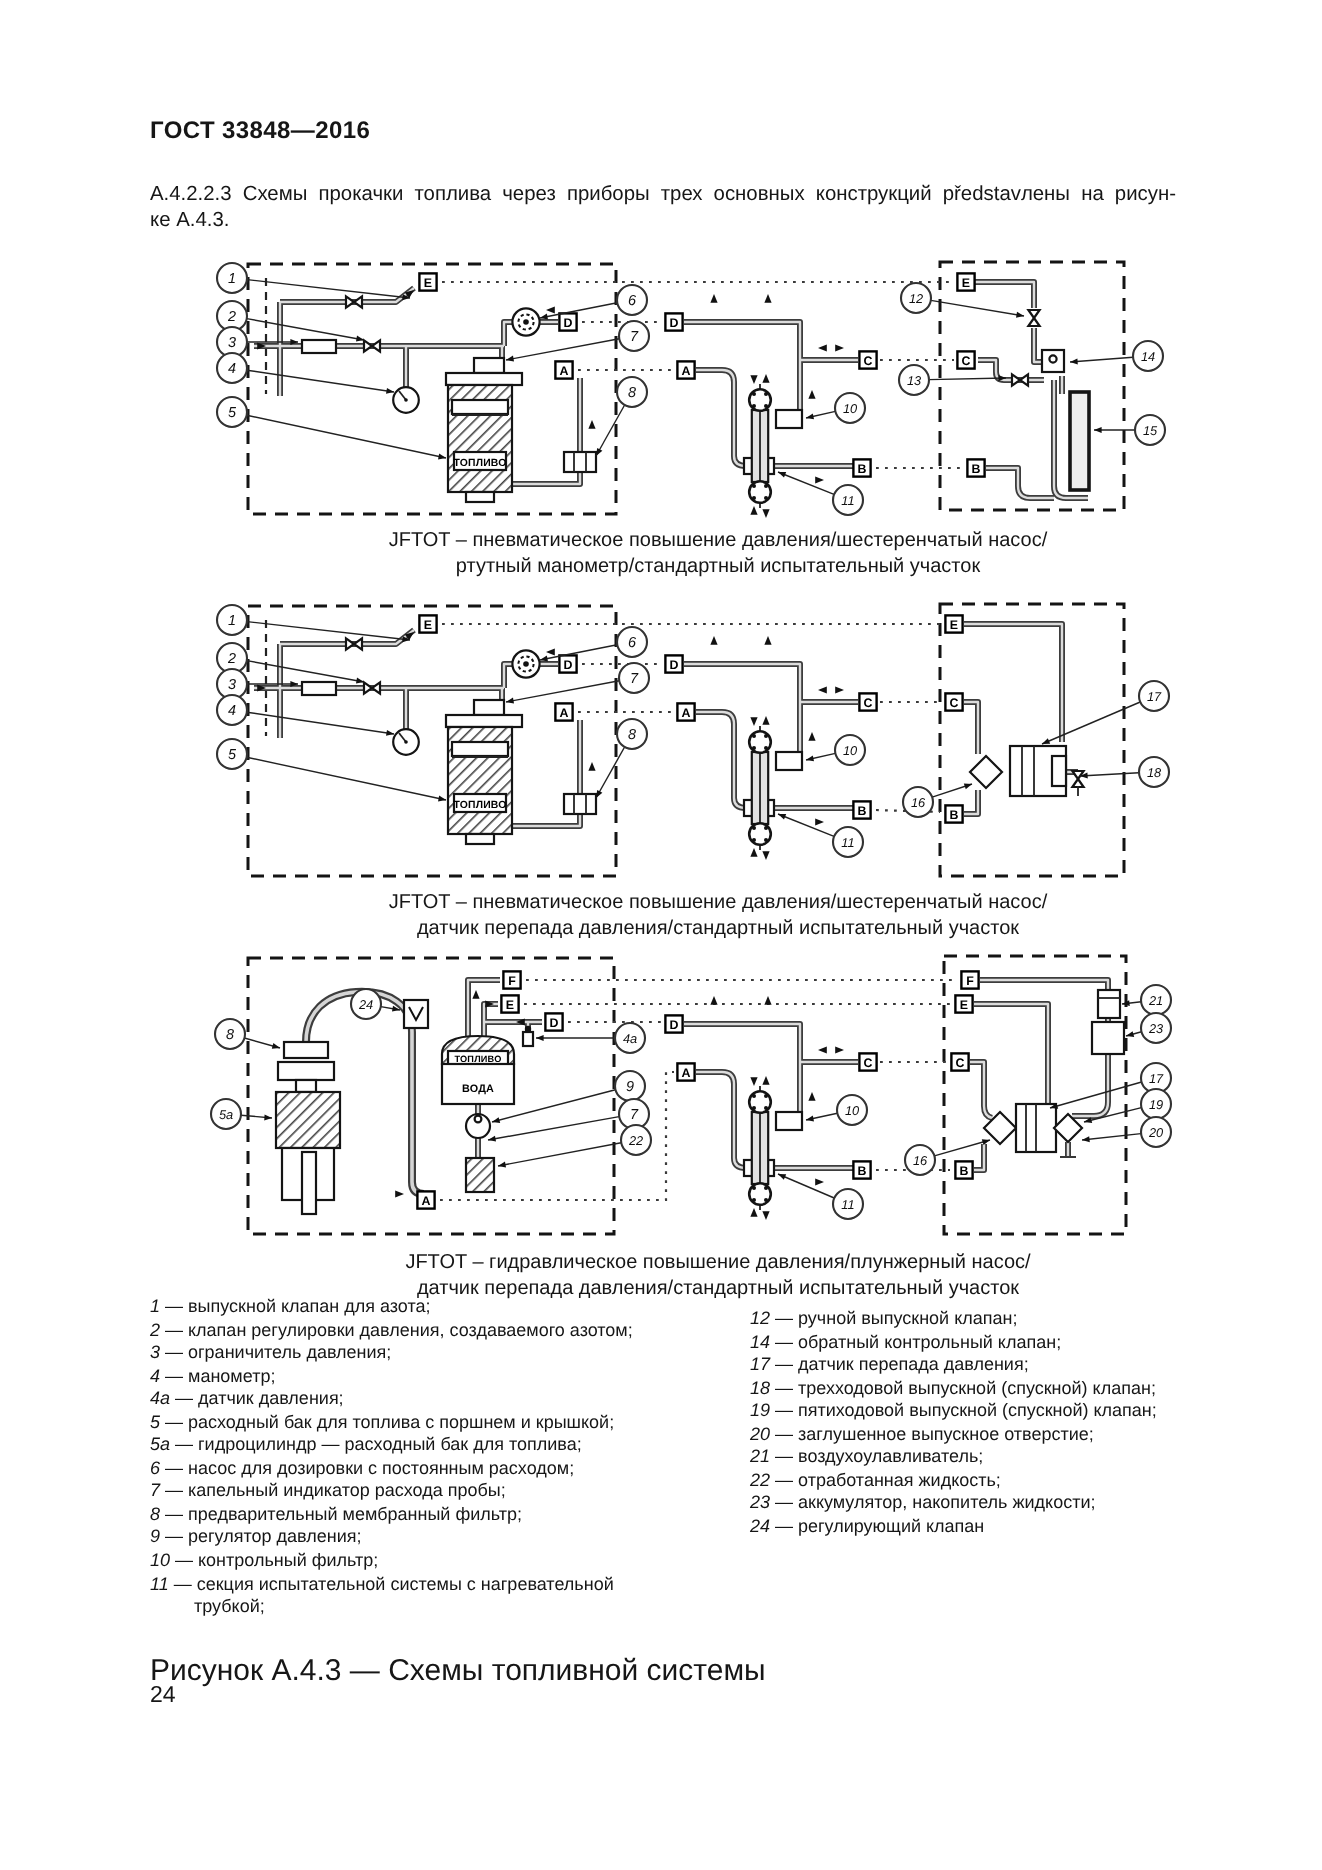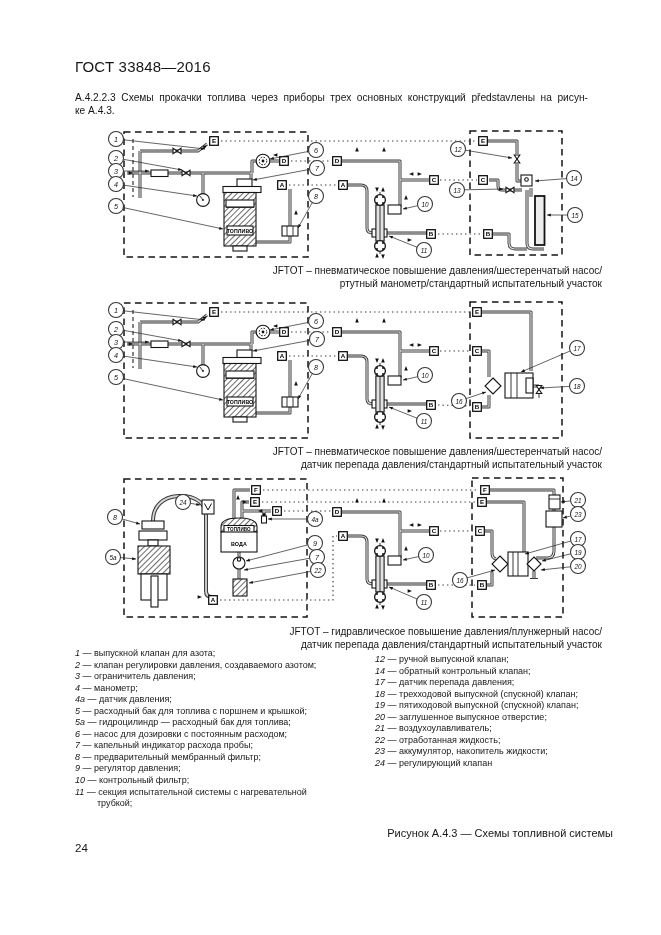--- a/index.html
+++ b/index.html
@@ -1,29 +1,29 @@
 <!DOCTYPE html>
 <html><head>
 <meta charset="utf-8">
 <style>
   html,body{margin:0;padding:0}
   body{width:661px;height:935px;background:#fff;font-family:"Liberation Sans",sans-serif;color:#161616;position:relative;overflow:hidden}
   .abs{position:absolute}
-  #docnum{left:75px;top:58px;font-size:15px;font-weight:normal;letter-spacing:.2px}
+  #docnum{left:75px;top:58px;font-size:12px;font-weight:bold;letter-spacing:.2px}
   #para-l1{left:75px;top:92px;width:513px;font-size:10.2px;text-align:justify;text-align-last:justify;white-space:normal}
   #para-l2{left:75px;top:105px;width:513px;font-size:10.2px}
-  .cap{left:64px;width:538px;text-align:right;font-size:10px;line-height:12.8px}
+  .cap{left:90px;width:538px;text-align:center;font-size:10px;line-height:12.8px}
   #cap1{top:265px}
   #cap2{top:446px}
   #cap3{top:626px}
   .leg{font-size:9px;line-height:11.55px}
   #leg-left{left:75px;top:648px;width:252px}
   #leg-right{left:375px;top:654px;width:228px}
   .leg .it{padding-left:22px;text-indent:-22px}
-  #figcap{left:75px;top:827px;width:538px;text-align:right;font-size:11px}
+  #figcap{left:75px;top:827px;width:538px;text-align:left;font-size:15px}
   #pagenum{left:75px;top:842px;font-size:11.5px}
   svg{position:absolute;left:0}
   .box{fill:none;stroke:#141414;stroke-width:1.5;stroke-dasharray:6.5 4.5}
   .ibox{fill:none;stroke:#222;stroke-width:1.1;stroke-dasharray:4 3}
   .po{fill:none;stroke:#3d3d3d;stroke-width:3;stroke-linejoin:round}
   .pi{fill:none;stroke:#dcdcdc;stroke-width:1.2;stroke-linejoin:round}
   .po2{fill:none;stroke:#3d3d3d;stroke-width:4;stroke-linejoin:round}
   .pi2{fill:none;stroke:#d5d5d5;stroke-width:1.8;stroke-linejoin:round}
   .dot{stroke:#3a3a3a;stroke-width:1.1;stroke-dasharray:1.4 3.1;fill:none}
   .comp{fill:#fff;stroke:#141414;stroke-width:1.1}

